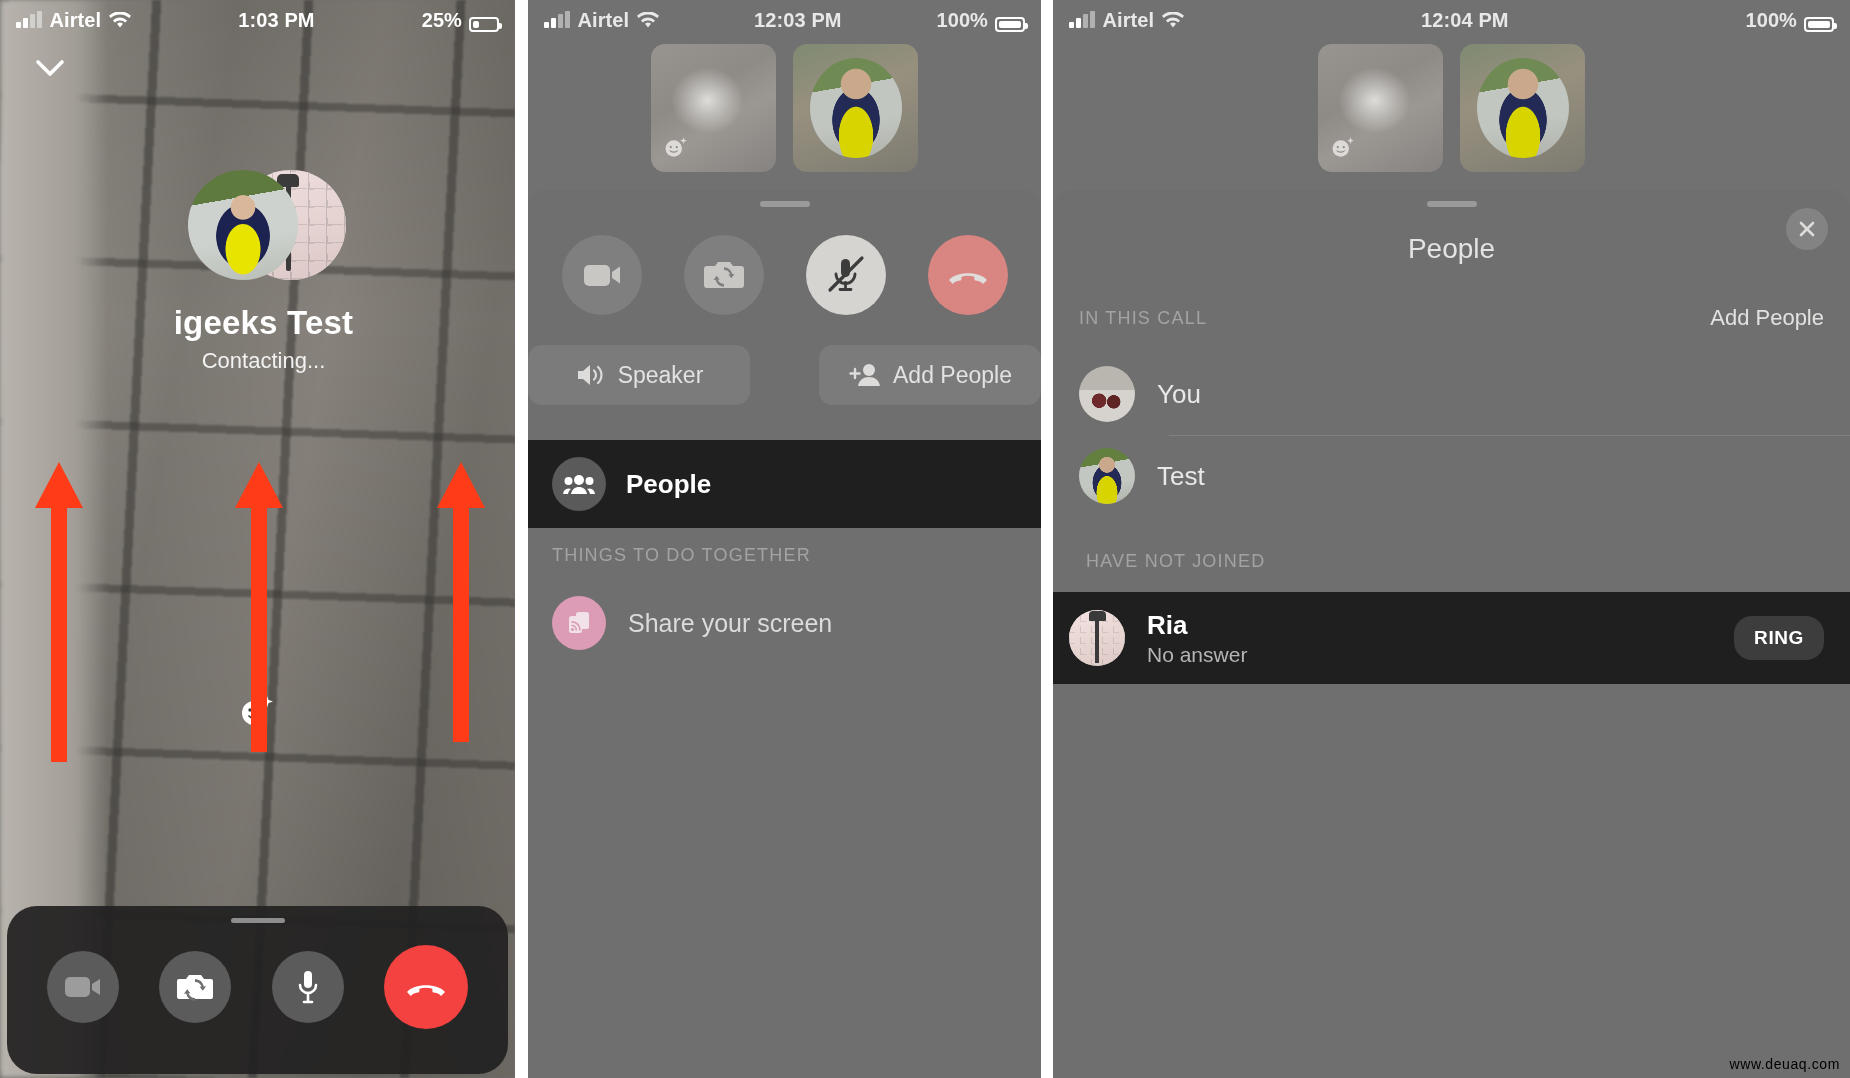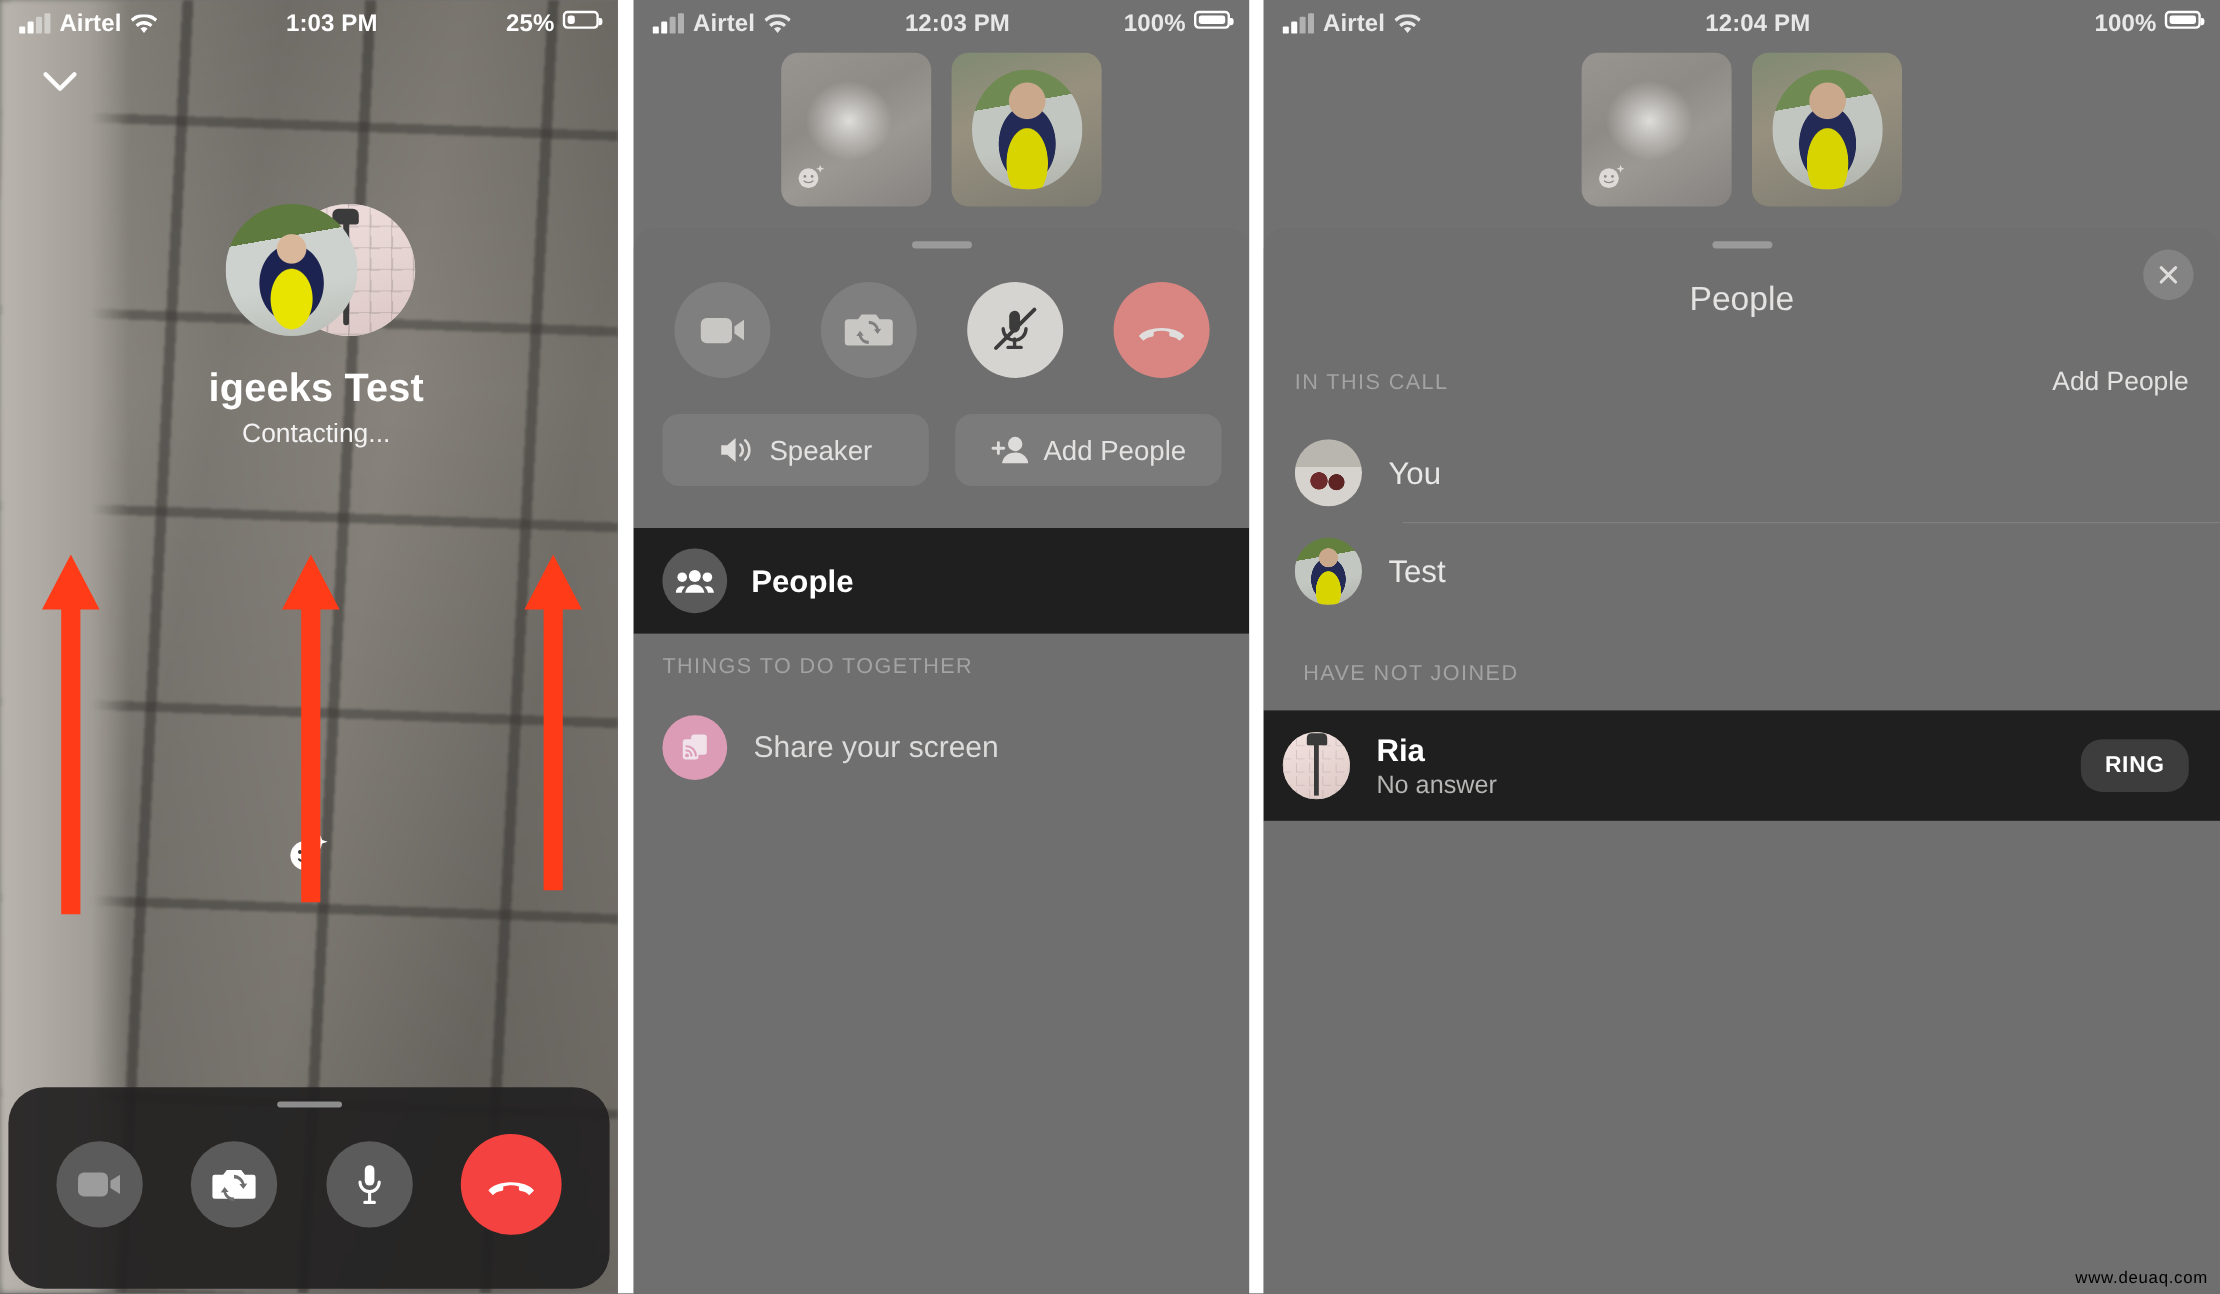--- a/index.html
+++ b/index.html
@@ -42,21 +42,21 @@
   }
 
   .statusbar {
     position: absolute; left: 0; top: 0; width: 100%; height: 40px;
     display: flex; align-items: center; color: #fff;
     font-size: 20px; font-weight: bold; letter-spacing: .1px;
     padding: 0 16px; z-index: 40;
   }
   .sb-left { display: flex; align-items: center; gap: 8px; flex: 0 0 auto; }
   .sb-center { flex: 1 1 auto; text-align: center; }
-  .sb-right { display: flex; align-items: flex-start; gap: 7px; flex: 0 0 auto; }
+  .sb-right { display: flex; align-items: flex-end; gap: 7px; flex: 0 0 auto; }
 
   .bars { display: flex; align-items: flex-end; gap: 2.5px; height: 16px; }
   .bars i { display: block; width: 4.5px; background: #fff; border-radius: 1px; }
   .bars i:nth-child(1){ height: 6px; }
   .bars i:nth-child(2){ height: 10px; }
   .bars i:nth-child(3){ height: 14px; opacity: .45; }
   .bars i:nth-child(4){ height: 17px; opacity: .45; }
 
   .batt { width: 30px; height: 15px; border: 2px solid #fff; border-radius: 4px; position: relative; }
   .batt::after { content:""; position:absolute; right:-5px; top:4px; width:3px; height:6px; background:#fff; border-radius:0 2px 2px 0; }
@@ -156,21 +156,21 @@
   .grabber { width: 50px; height: 6px; border-radius: 3px; background: #9a9a9a; margin: 11px auto 0; }
 
   .ctrl-row { display: flex; justify-content: center; gap: 42px; margin-top: 28px; }
   .ctrl {
     width: 80px; height: 80px; border-radius: 50%; background: #807f7f;
     display:flex; align-items:center; justify-content:center;
   }
   .ctrl.active { background: #d6d4d1; }
   .ctrl.end { background: #d98683; }
 
-  .pill-row { display: flex; justify-content: center; gap: 22px; margin-top: 30px; }
+  .pill-row { display: flex; justify-content: space-between; gap: 22px; margin-top: 30px; }
   .pill {
     width: 222px; height: 60px; border-radius: 14px; background: #7c7b7b;
     display:flex; align-items:center; justify-content:center; gap: 13px;
     color: #e3e2e1; font-size: 23px; font-weight: 500;
   }
 
   .people-row {
     position: absolute; left: 0; right: 0; background: #1f1f1f;
     height: 88px; display: flex; align-items: center; padding-left: 24px; gap: 20px;
   }

